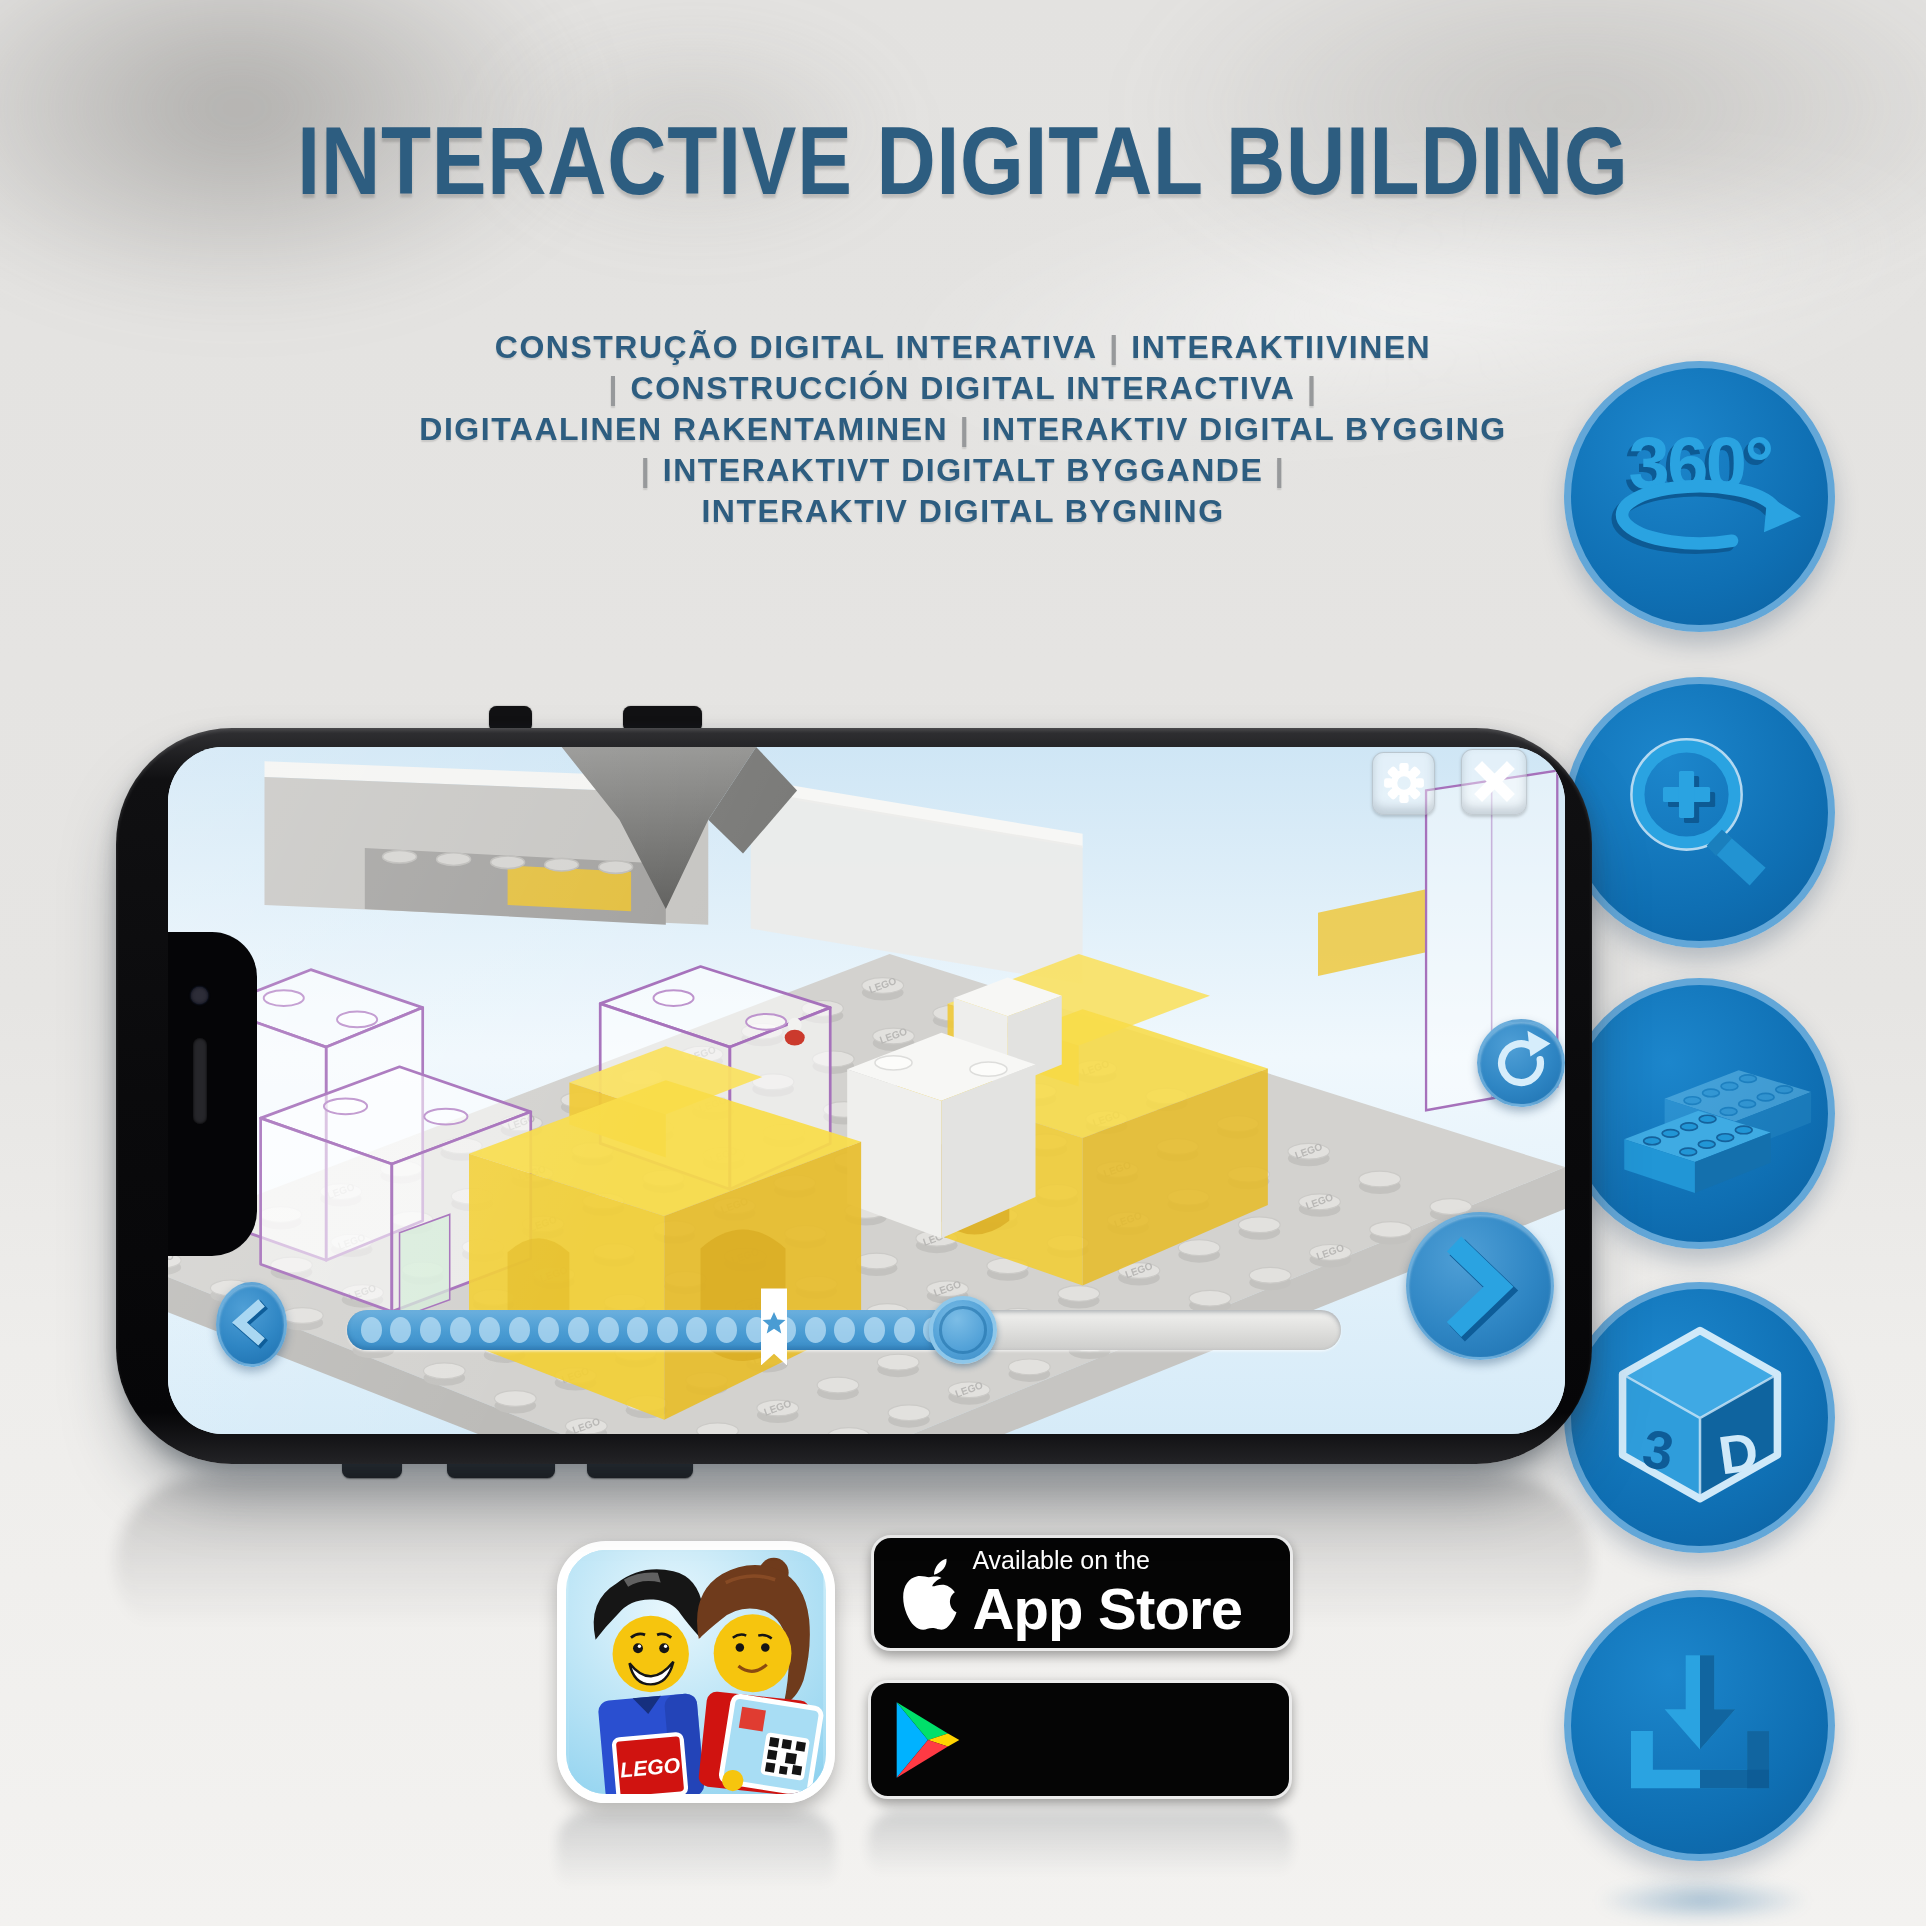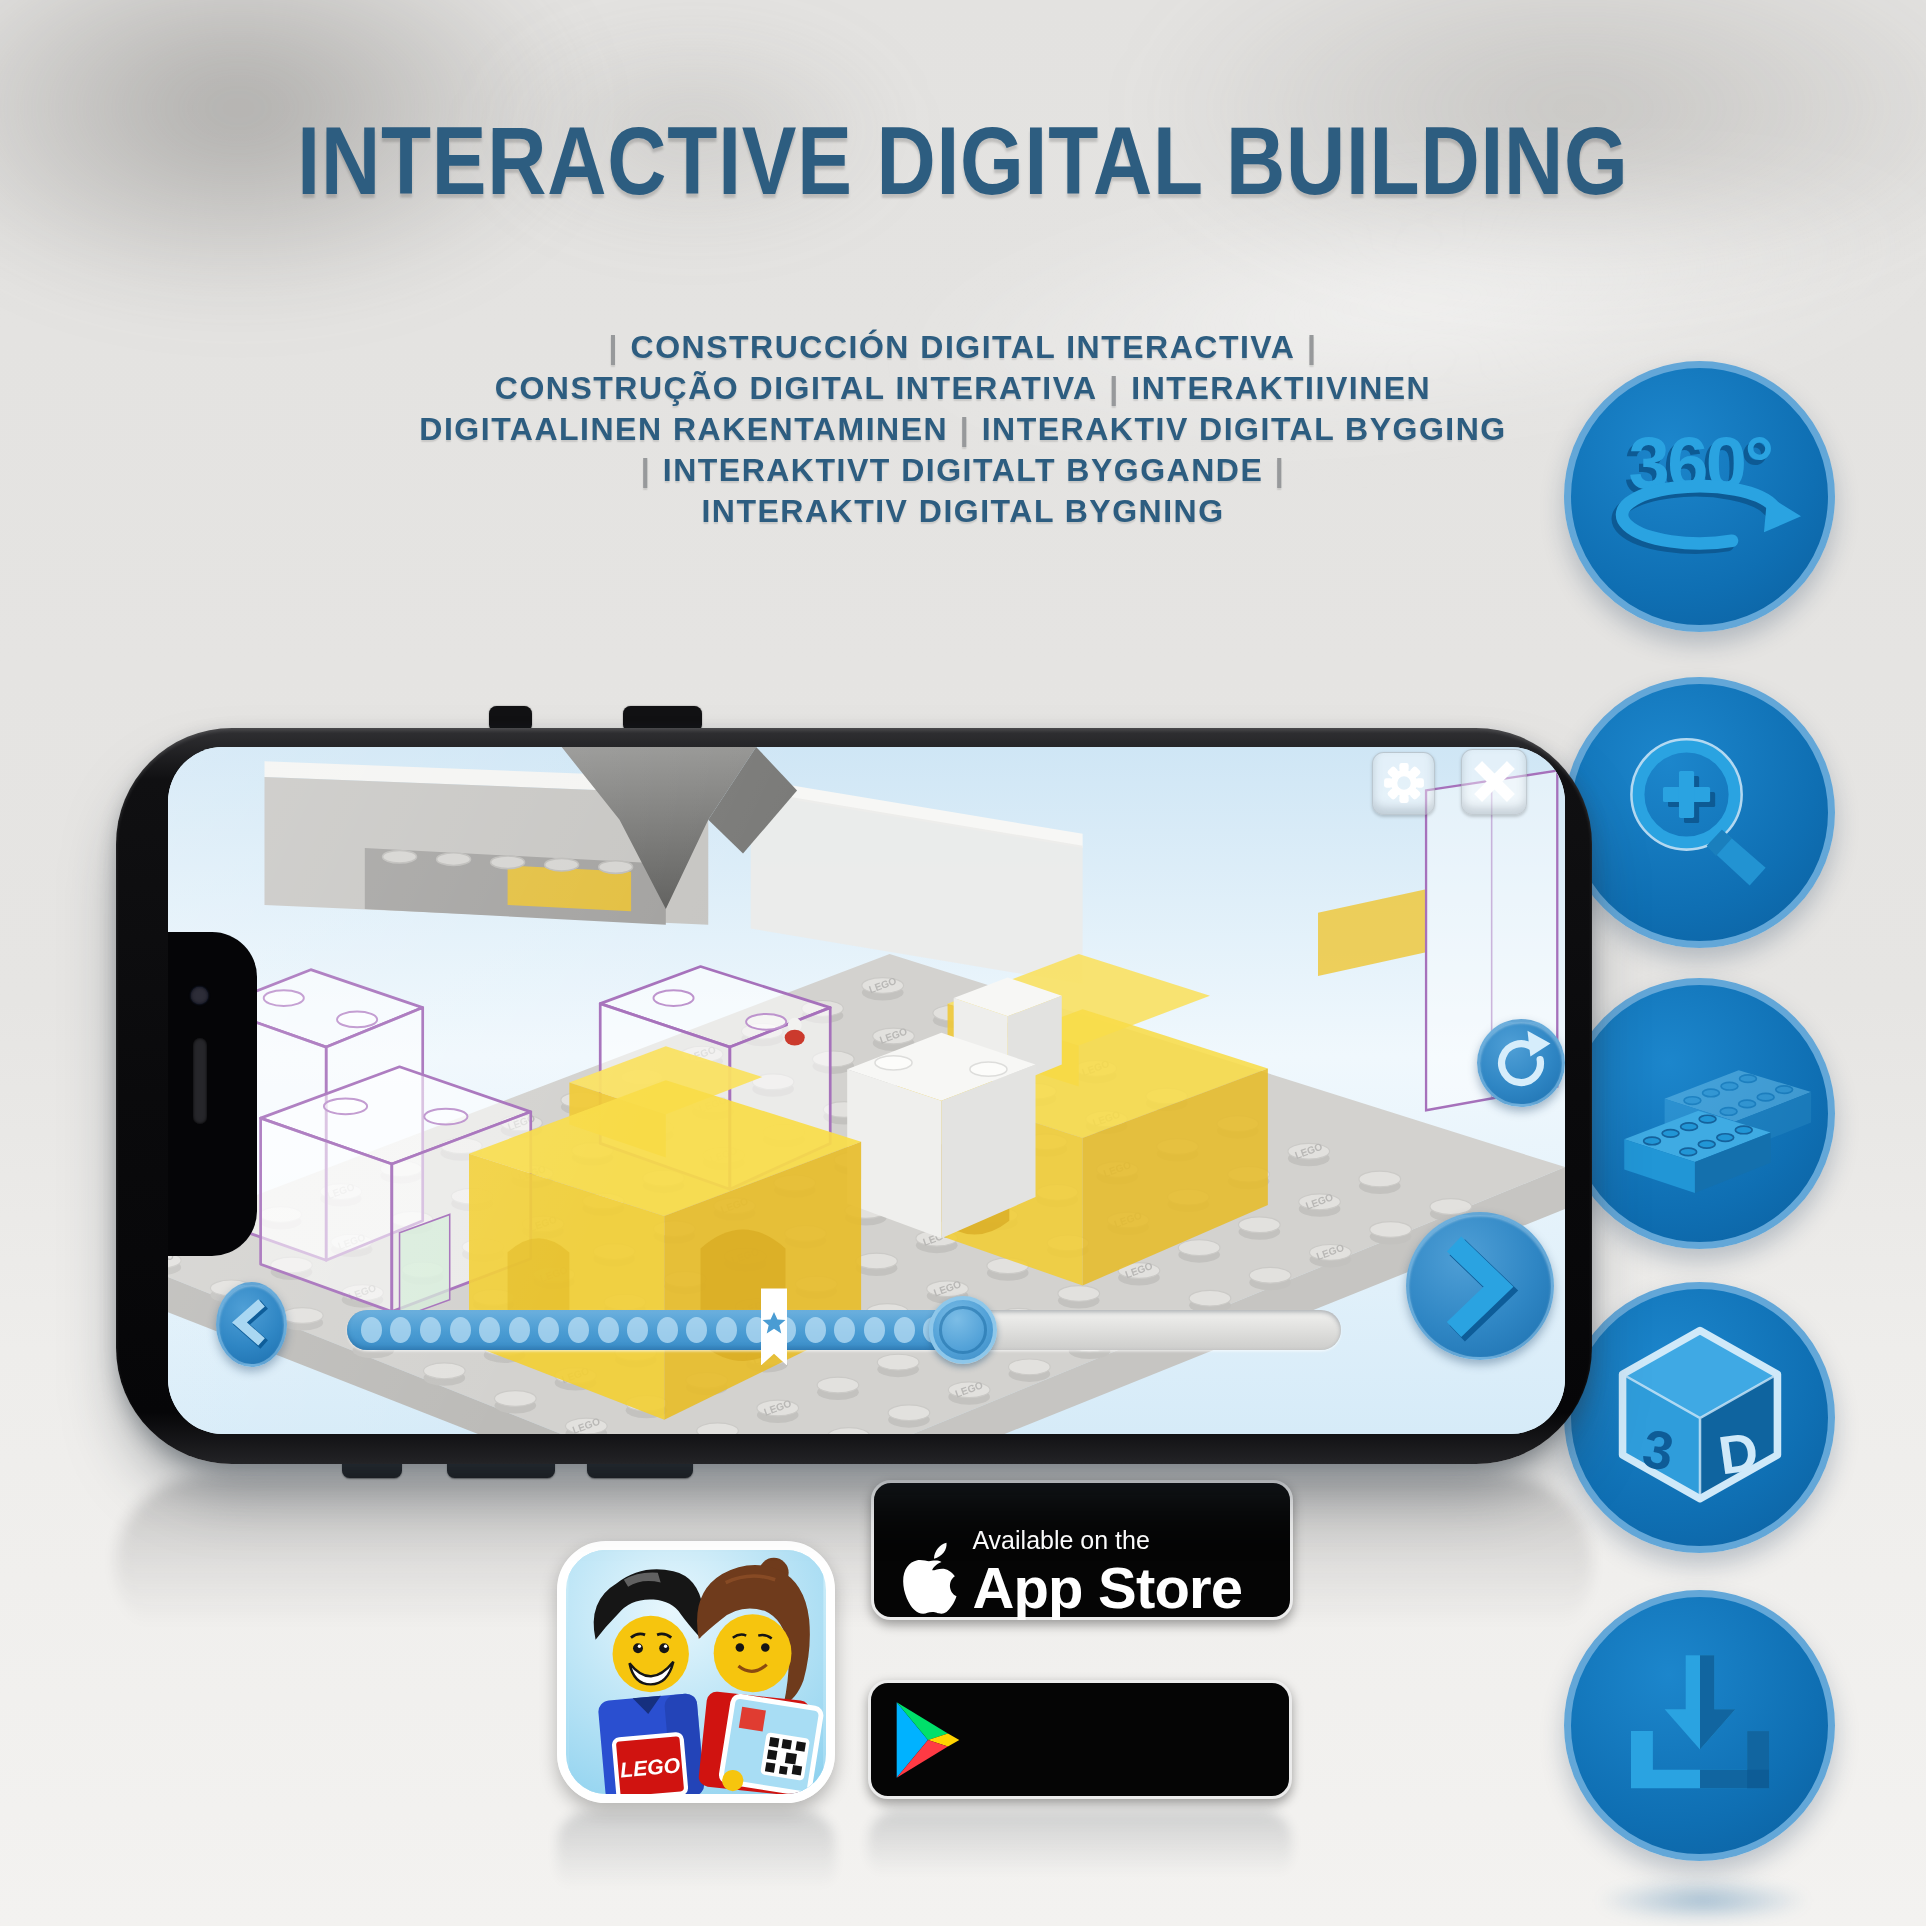--- a/index.html
+++ b/index.html
@@ -113,22 +113,22 @@
 
 <div id="canvas">
 
   <div class="smudge smudge1"></div>
   <div class="smudge smudge2"></div>
   <div class="smudge smudge3"></div>
   <div class="smudge streak"></div>
 
   <div class="abs title">INTERACTIVE DIGITAL BUILDING</div>
   <div class="abs subtitle">
+      <div class="sub-line"><span>CONSTRUÇÃO DIGITAL INTERATIVA</span><span class="pipe">|</span><span>INTERAKTIIVINEN</span></div>
       <div class="sub-line"><span></span><span class="pipe">|</span><span>CONSTRUCCIÓN DIGITAL INTERACTIVA</span><span class="pipe">|</span><span></span></div>
-      <div class="sub-line"><span>CONSTRUÇÃO DIGITAL INTERATIVA</span><span class="pipe">|</span><span>INTERAKTIIVINEN</span></div>
       <div class="sub-line"><span>DIGITAALINEN RAKENTAMINEN</span><span class="pipe">|</span><span>INTERAKTIV DIGITAL BYGGING</span></div>
       <div class="sub-line"><span></span><span class="pipe">|</span><span>INTERAKTIVT DIGITALT BYGGANDE</span><span class="pipe">|</span><span></span></div>
       <div class="sub-line"><span>INTERAKTIV DIGITAL BYGNING</span></div>
     </div>
 
   <div class="abs feature" style="left:1564px;top:361px;">
     <svg viewBox="0 0 240 240">
       <text class="glyph-dark g360text" x="115" y="116" text-anchor="middle">360°</text>
       <path class="gstroke-dark" d="M203 137 A92 34 0 1 0 153 177" stroke-width="15" stroke-linecap="round"></path>
       <text class="glyph-main g360text" x="120" y="111" text-anchor="middle">360°</text>
@@ -719,21 +719,21 @@
             <rect x="112" y="294" width="13" height="13"></rect>
               <rect x="132" y="296" width="11" height="11"></rect>
               <rect x="150" y="292" width="13" height="13"></rect>
           </g>
         </g>
         <circle cx="60" cy="320" r="15" fill="#f6c50e"></circle>
       </g>
     </svg>
   </div>
 
-  <div class="abs store-badge" style="left:871px;top:1480px;width:422px;height:140px;align-items:flex-end;">
+  <div class="abs store-badge" style="left:871px;top:1535px;width:422px;height:116px;">
     <svg width="66" height="80" viewBox="0 0 76 96" style="margin:0 10.8px 0 21.6px;">
       <g fill="#ffffff">
         <path d="M53 30 C48 27 41 29 38 29 C35 29 29 27 24 28 C14 30 7 39 7 53 C7 67 14 81 20 87 C24 91 27 92 31 92 C35 92 37 90 42 90 C47 90 48 92 53 92 C57 92 61 89 65 83 C68 79 70 74 71 71 C62 67 60 53 69 47 C65 41 59 38 54 38 C49 38 45 40 42 40 C41 40 45 33 53 30 Z"></path>
         <path d="M44 26 C44 17 51 9 59 7 C60 15 54 24 44 26 Z"></path>
       </g>
     </svg>
     <div class="badge-texts">
       <span class="badge-tag">Available on the</span>
       <span class="badge-store">App Store</span>
     </div>

